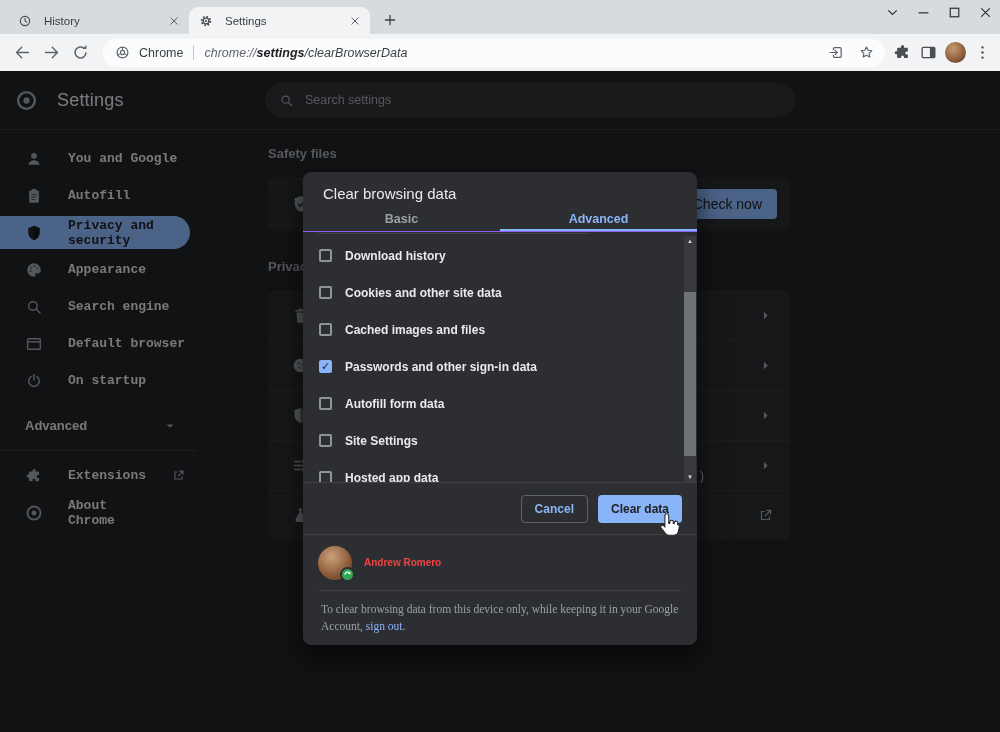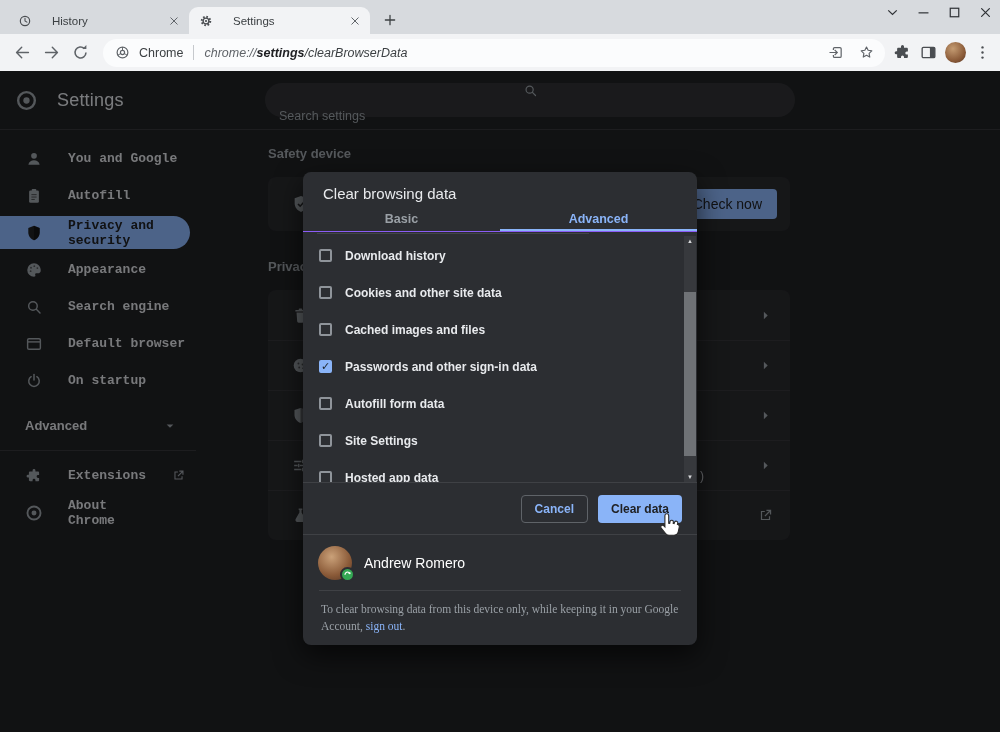--- a/index.html
+++ b/index.html
@@ -2,21 +2,21 @@
 <html><head>
 <meta charset="utf-8">
 <style>
   * { margin:0; padding:0; box-sizing:border-box; }
   html,body { width:1000px; height:732px; overflow:hidden; background:#000;
     font-family:"Liberation Sans","DejaVu Sans",sans-serif; }
   .browser { width:1000px; height:732px; display:flex; flex-direction:column; }
 
   
   .tabstrip { height:34px; background:#d7dade; display:flex; align-items:flex-end; padding-left:8px; position:relative; flex:none; }
-  .tab { width:181px; height:27px; border-radius:9px 9px 0 0; display:flex; align-items:center; padding:0 8px 0 10px; gap:20px; font-size:11.5px; color:#3c4043; }
+  .tab { width:181px; height:27px; border-radius:9px 9px 0 0; display:flex; align-items:center; padding:0 8px 0 10px; gap:12px; font-size:11.5px; color:#3c4043; }
   .tab.active { background:#f2f3f5; }
   .tab .favicon { width:14px; height:14px; flex:none; color:#4a4d51; }
   .tab .tab-label { flex:1; white-space:nowrap; overflow:hidden; }
   .tab .tab-close { width:14px; height:14px; color:#5f6368; flex:none; }
   .newtab { width:16px; height:16px; color:#3c4043; margin:0 0 6px 12px; }
   .win-controls { position:absolute; right:6px; top:4px; display:flex; gap:14px; align-items:center; }
   .win-btn { width:17px; height:17px; color:#2f3236; }
 
   
   .toolbar { height:37px; background:#f2f3f5; display:flex; align-items:center; padding:0 8px; flex:none; }
@@ -33,21 +33,21 @@
   .tb-ic { width:19px; height:19px; color:#4a4d51; }
   .tb-avatar { width:21px; height:21px; border-radius:50%; background:radial-gradient(circle at 38% 32%,#c49b72,#8a5a38 62%,#563525); }
 
   
   .content { position:relative; height:661px; background:#202124; overflow:hidden; flex:none; }
   .page { position:absolute; inset:0; }
   .s-header { height:59px; display:flex; align-items:center; border-bottom:1px solid #35363a; }
   .brand { width:240px; display:flex; align-items:center; gap:19px; padding-left:15px; flex:none; }
   .brand .ic { width:23px; height:23px; color:#9aa0a6; }
   .s-title { font-size:18px; color:#dee1e5; letter-spacing:.2px; }
-  .search-pill { width:530px; height:34px; margin-left:25px; background:#303134; border-radius:17px; display:flex; align-items:center; padding:0 14px; gap:11px;flex-direction:column; }
+  .search-pill { width:530px; height:34px; margin-left:25px; background:#303134; border-radius:17px; display:flex; align-items:center; padding:0 14px; gap:11px; }
   .search-pill .ic { width:15px; height:15px; color:#9aa0a6; flex:none; }
   .search-pill input { background:transparent; border:none; outline:none; color:#e8eaed; font-size:12.5px; width:100%; font-family:inherit; }
   .search-pill input::placeholder { color:#9aa0a6; }
   .page-body { display:flex; height:calc(100% - 59px); }
 
   .sidebar { width:240px; padding-top:8px; flex:none; }
   .nav-item { width:190px; height:33px; margin:4px 0; border-radius:0 17px 17px 0; display:flex; align-items:center; gap:25px; padding-left:25px; color:#dadce0; font-size:13px; font-weight:700;font-family:Liberation Mono, monospace; }
   .nav-item .ic { width:18px; height:18px; color:#9aa0a6; flex:none; }
   .nav-item.selected { background:#8ab4f8; color:#202124; }
   .nav-item.selected .ic { color:#202124; }
@@ -89,21 +89,21 @@
   .sb-arrow { position:absolute; left:0; width:12px; height:10px; color:#d7d8da; font-size:6px; text-align:center; line-height:10px; }
   .sb-up { top:0; } .sb-down { bottom:0; }
   .sb-thumb { position:absolute; left:0; top:56px; width:12px; height:164px; background:#6f7276; }
   .dlg-buttons { height:52px; border-top:1px solid #3f4145; display:flex; align-items:center; justify-content:flex-end; gap:10px; padding-right:15px; }
   .btn-outline { background:transparent; border:1px solid #5f6368; color:#8ab4f8; font-size:12px; font-weight:700; border-radius:4px; padding:6px 13px; font-family:inherit; }
   .btn-primary { background:#8ab4f8; border:none; color:#202124; font-size:12px; font-weight:700; border-radius:4px; padding:7px 13px; font-family:inherit; }
   .dlg-account { height:56px; border-top:1px solid #3f4145; display:flex; align-items:center; gap:12px; padding-left:15px; }
   .acct-avatar { position:relative; width:34px; height:34px; border-radius:50%; background:radial-gradient(circle at 40% 32%,#caa179,#8a5a38 60%,#523323); flex:none; }
   .sync-badge { position:absolute; right:-3px; bottom:-2px; width:15px; height:15px; border-radius:50%; background:#34a853; border:2px solid #2c2e32; display:flex; align-items:center; justify-content:center; }
   .sync-badge svg { width:9px; height:9px; }
-  .acct-name { font-size:14px; font-weight:400; color:#ffffff; }
+  .acct-name { font-size:10px; font-weight:700; color:#ef4444; }
   .dlg-footer { border-top:1px solid #3f4145; margin:0 16px; padding:10px 2px 0; font-size:11.5px; line-height:1.45; color:#9aa0a6;font-family:Liberation Serif, serif; }
   .dlg-footer .link { color:#8ab4f8; }
   .cursor { position:absolute; left:355px; top:340px; width:24px; height:28px; z-index:30; }
 
   .ic { display:inline-flex; }
   .ic svg, .favicon svg, .tab-close svg, .win-btn svg, .nav-ic svg, .tb-ic svg, .newtab svg, .ob-badge svg, .ob-ic svg { width:100%; height:100%; display:block; }
 </style>
 </head>
 <body>
 
@@ -364,21 +364,21 @@
                   <circle cx="12" cy="12" r="8.7" fill="none" stroke="currentColor" stroke-width="2.5"></circle>
                   <circle cx="12" cy="12" r="3.3"></circle>
                 </svg>
               </span>
               <span>About Chrome</span>
               <span class="ic trail"></span>
             </div>
 
         </div>
         <div class="main">
-          <div class="section-label">Safety device</div>
+          <div class="section-label">Safety files</div>
           <div class="card safety-card">
             <span class="ic">
                 <svg viewBox="0 0 24 24" fill="currentColor">
                   <path d="M12 2.4l7.6 2.8v6c0 4.8-3.2 8.9-7.6 10.4-4.4-1.5-7.6-5.6-7.6-10.4v-6z"></path>
                   <path d="M8.4 12l2.6 2.6 4.6-5" fill="none" stroke="#292a2d" stroke-width="1.9"></path>
                 </svg>
               </span>
             <button class="btn-filled">Check now</button>
           </div>
           <div class="section-label privacy-label">Privacy and security</div>

